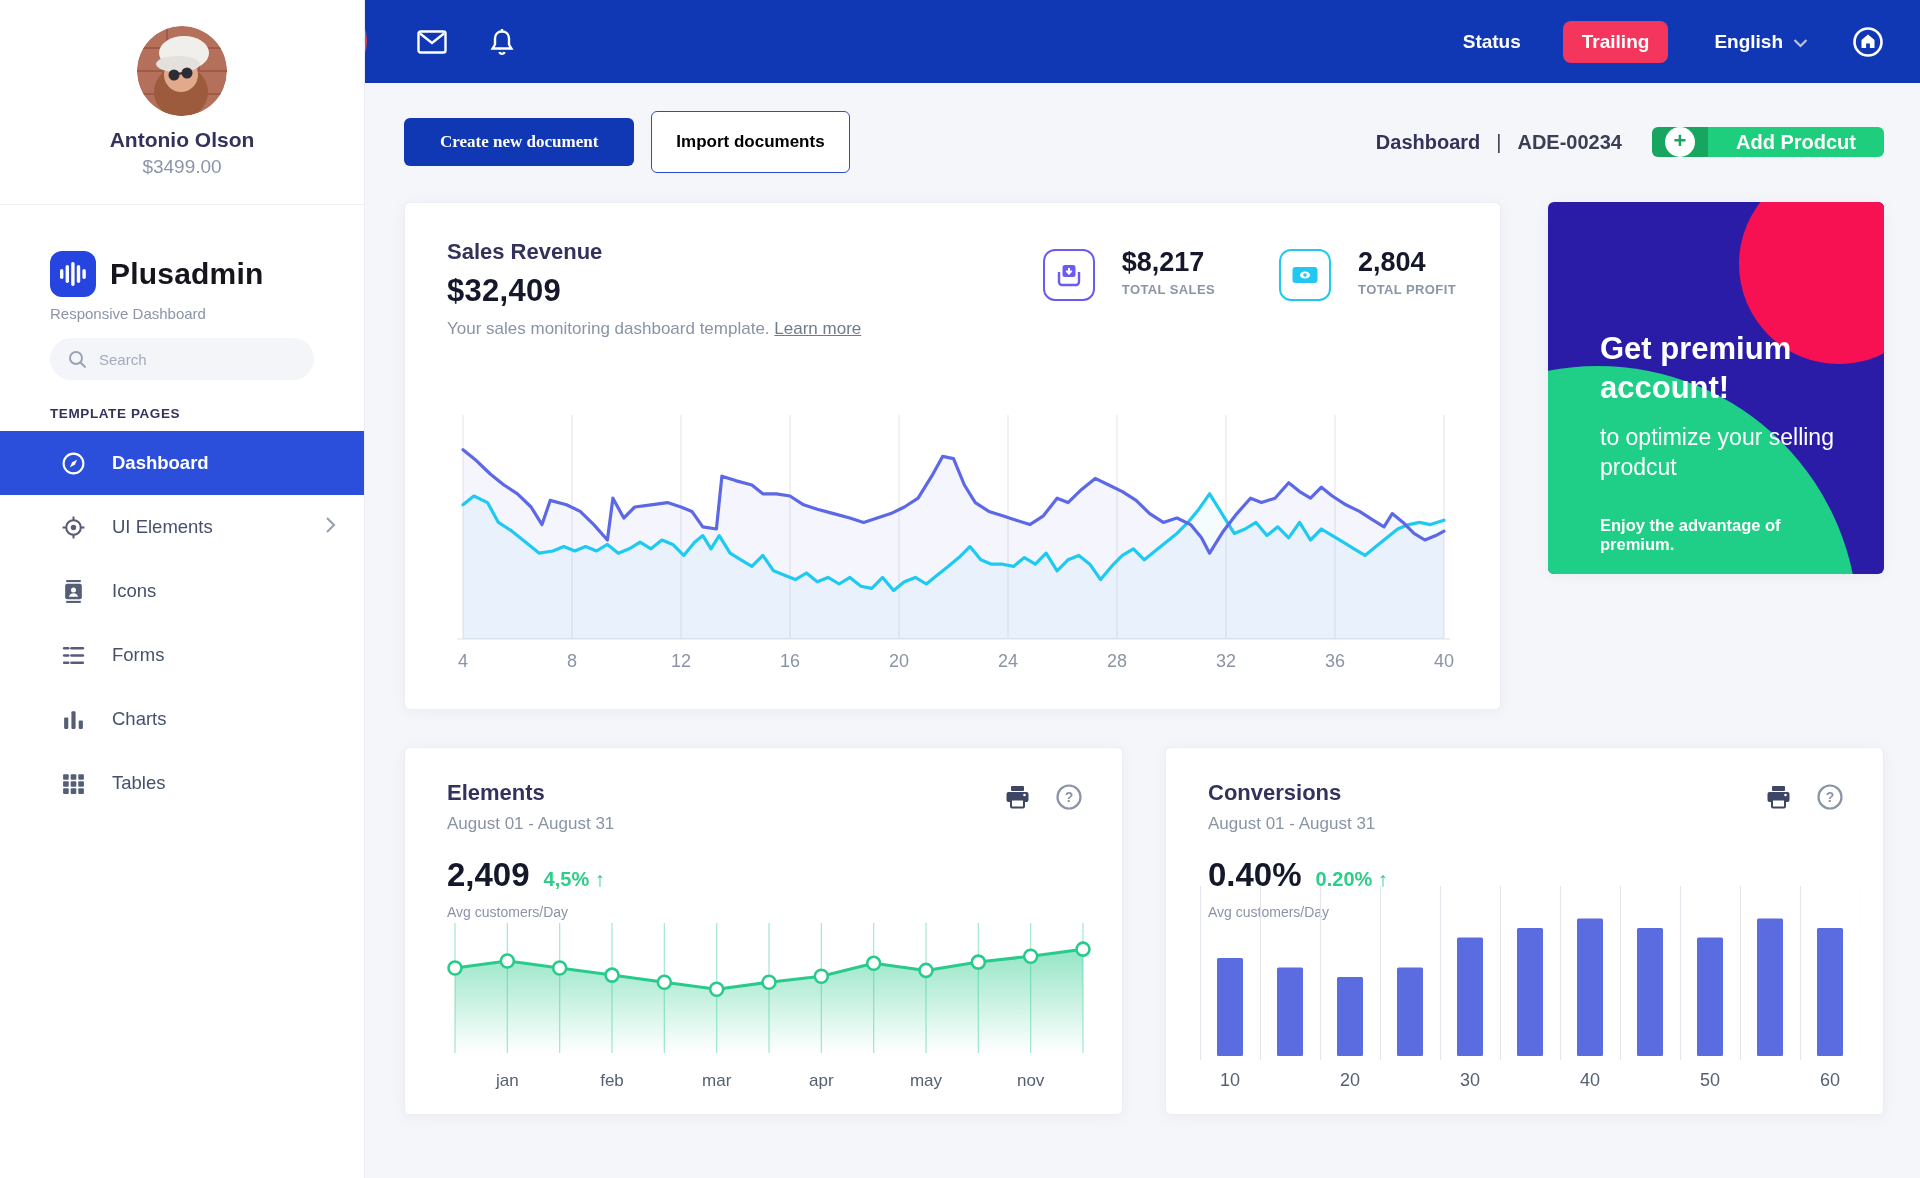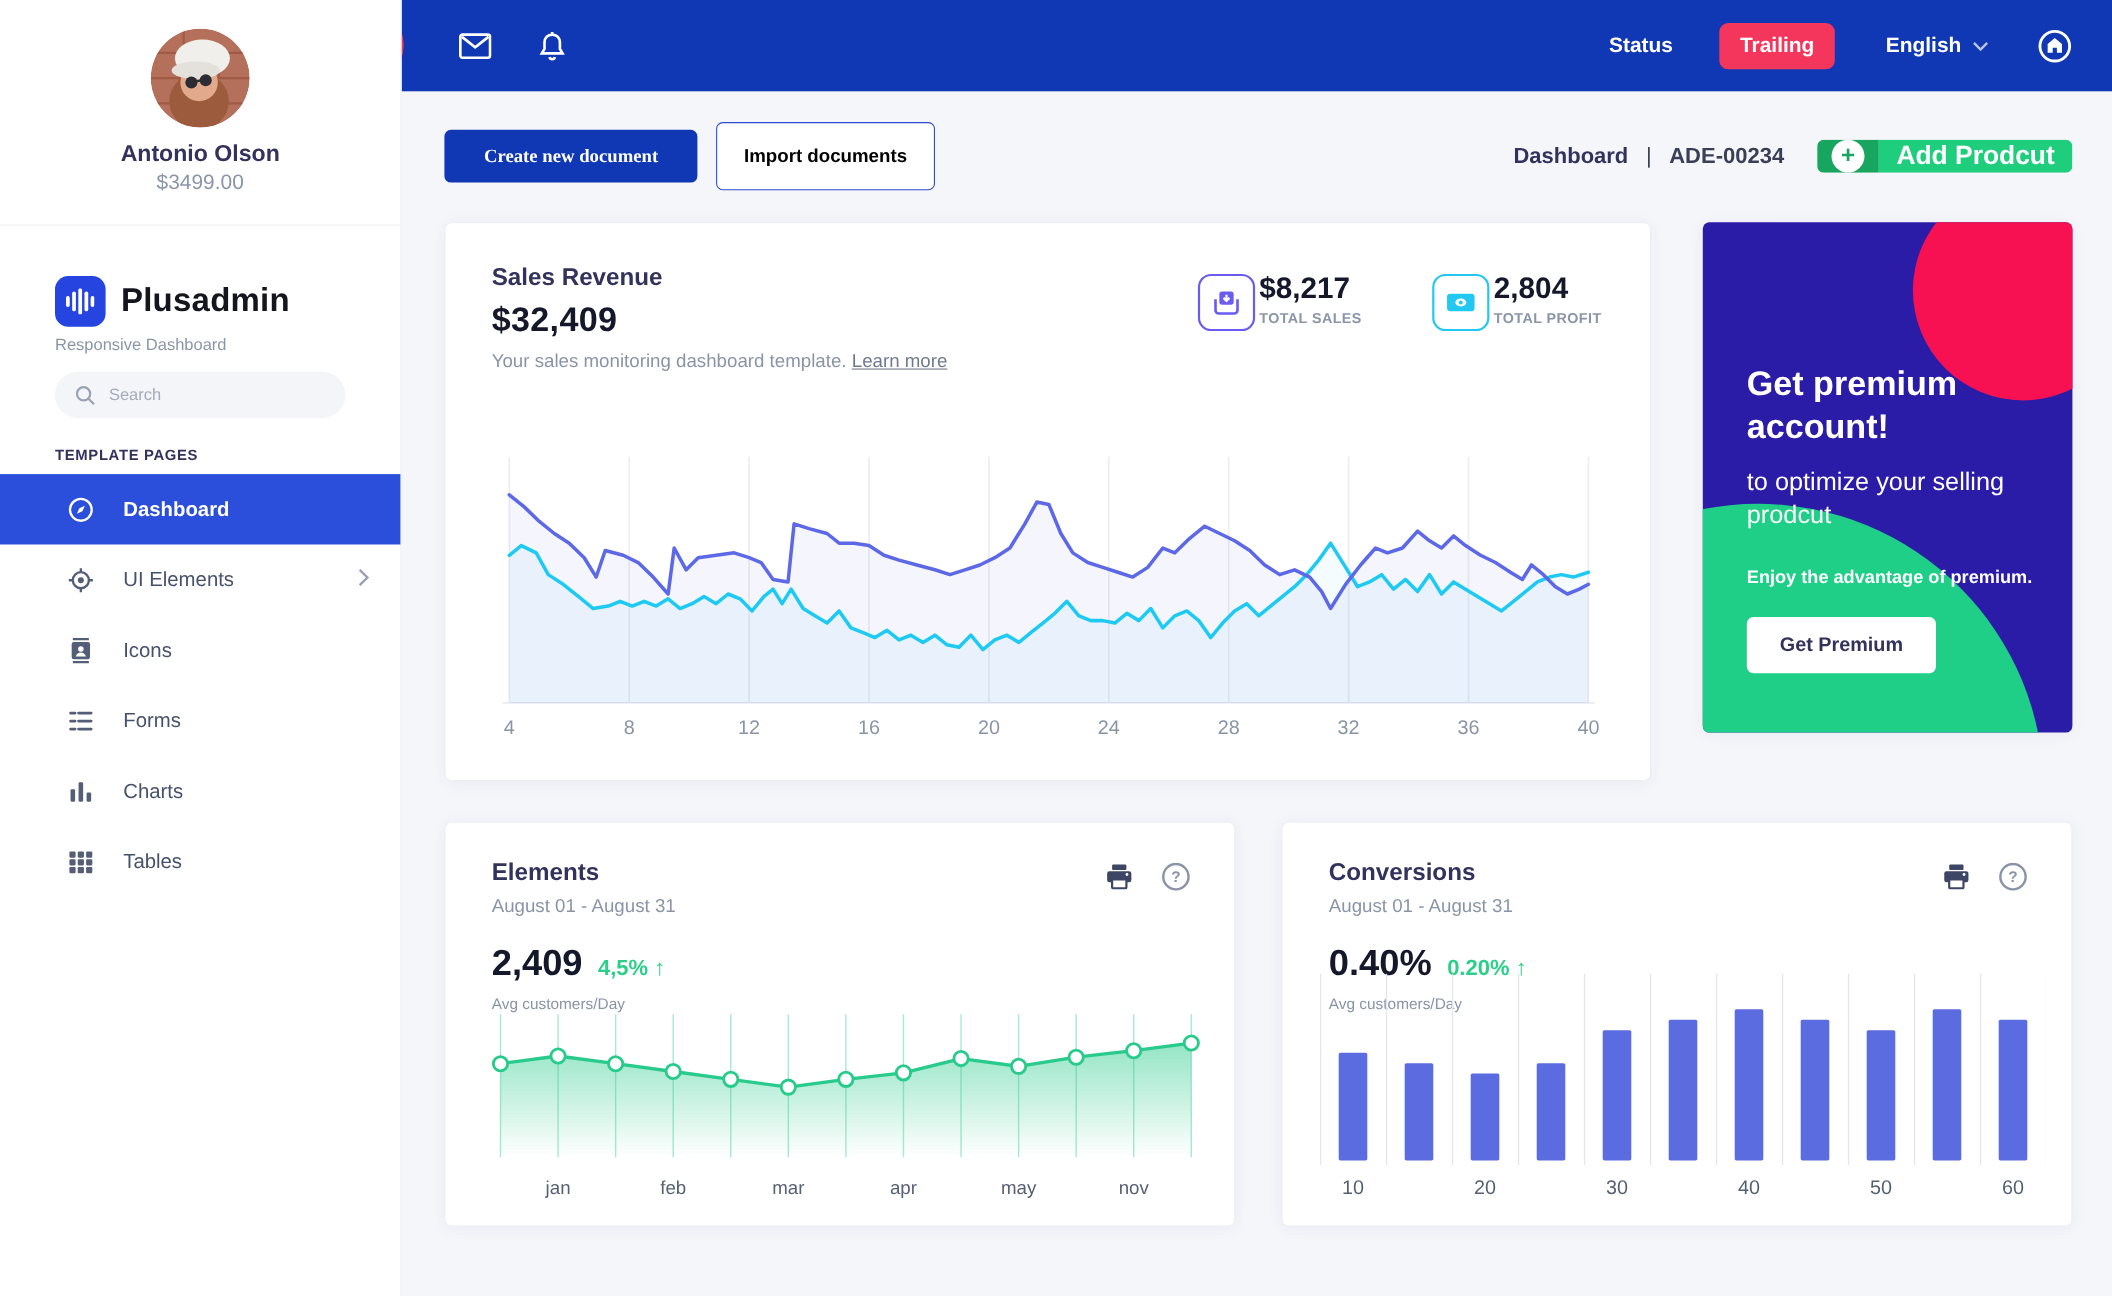--- a/index.html
+++ b/index.html
@@ -57,43 +57,43 @@
     font-size:17px; font-weight:700; padding:20px 24px; cursor:pointer; font-family:inherit; }
   .breadcrumb { margin-left:auto; display:flex; align-items:center; font-size:20px; color:#32325d; }
   .bc-section { font-weight:700; }
   .bc-sep { margin:0 16px; color:#3a3f55; }
   .bc-code { font-weight:600; color:#3a3f55; }
   .add-product { margin-left:30px; display:flex; align-items:stretch; border:0; border-radius:6px; overflow:hidden;
     cursor:pointer; padding:0; font-family:inherit; }
   .add-left { width:56px; background:#17a55f; display:flex; align-items:center; justify-content:center; }
   .add-circle { width:30px; height:30px; border-radius:50%; background:#fff; color:#17a55f; font-size:22px;
     font-weight:700; display:flex; align-items:center; justify-content:center; line-height:1; padding-bottom:2px; }
-  .add-label { background:#1fce7c; color:#fff; font-size:24px; font-weight:700; display:flex; align-items:center; padding:0 16px; }
+  .add-label { background:#1fce7c; color:#fff; font-size:20px; font-weight:700; display:flex; align-items:center; padding:0 28px; }
 
   .cards-row1 { margin-top:36px; display:flex; gap:47px; }
   .cards-row2 { margin-top:37px; display:flex; gap:42px; }
   .card { background:#fff; border:1px solid #edeef3; border-radius:6px; box-shadow:0 2px 14px rgba(50,60,90,.05); }
 
   
   .sales-card { width:1097px; height:508px; position:relative; padding:36px 40px 0 42px; }
   .card-title { font-size:22px; font-weight:700; color:#32325d; }
   .sales-amount { margin-top:8px; font-size:31px; font-weight:800; color:#15182b; letter-spacing:.3px; }
   .sales-sub { margin-top:10px; font-size:17px; color:#8a94a6; }
   .sales-sub a { color:#707a8d; text-decoration:underline; cursor:pointer; }
   .sales-stats { position:absolute; top:46px; right:44px; display:flex; gap:64px; }
-  .stat { display:flex; gap:4px; }
+  .stat { display:flex; gap:27px; }
   .stat-icon { width:52px; height:52px; border-radius:12px; border:2.5px solid; display:flex; align-items:center; justify-content:center; }
   .stat-icon.purple { border-color:#6a5cf0; color:#6a5cf0; }
   .stat-icon.cyan { border-color:#22c8f0; color:#22c8f0; }
   .stat-value { font-size:27px; font-weight:800; color:#15182b; line-height:1; }
   .stat-label { margin-top:6px; font-size:13px; font-weight:700; letter-spacing:.4px; color:#8a95a7; }
   .sales-chart-wrap { position:absolute; left:46px; top:212px; }
 
   
-  .premium-card { width:336px; height:464px; background:#2b1ca8; border:0; position:relative; overflow:hidden; }
+  .premium-card { width:336px; height:372px; background:#2b1ca8; border:0; position:relative; overflow:hidden;padding-left:12px; }
   .pc-pink { position:absolute; width:200px; height:200px; border-radius:50%; background:#f81152; right:-55px; top:-38px; }
   .pc-green { position:absolute; width:520px; height:520px; border-radius:50%; background:#1fce87; left:-210px; bottom:-312px; }
   .pc-content { position:relative; z-index:2; padding:128px 36px 0 40px; color:#fff; }
   .pc-title { font-size:31px; font-weight:800; line-height:1.25; }
   .pc-sub { margin-top:14px; font-size:23px; line-height:1.32; font-weight:400; }
   .pc-note { margin-top:34px; font-size:16.5px; font-weight:700; }
   .pc-btn { margin-top:26px; background:#fff; color:#32325d; border:0; border-radius:6px; font-size:18px;
     font-weight:700; padding:15px 30px; cursor:pointer; font-family:inherit; }
 
   

